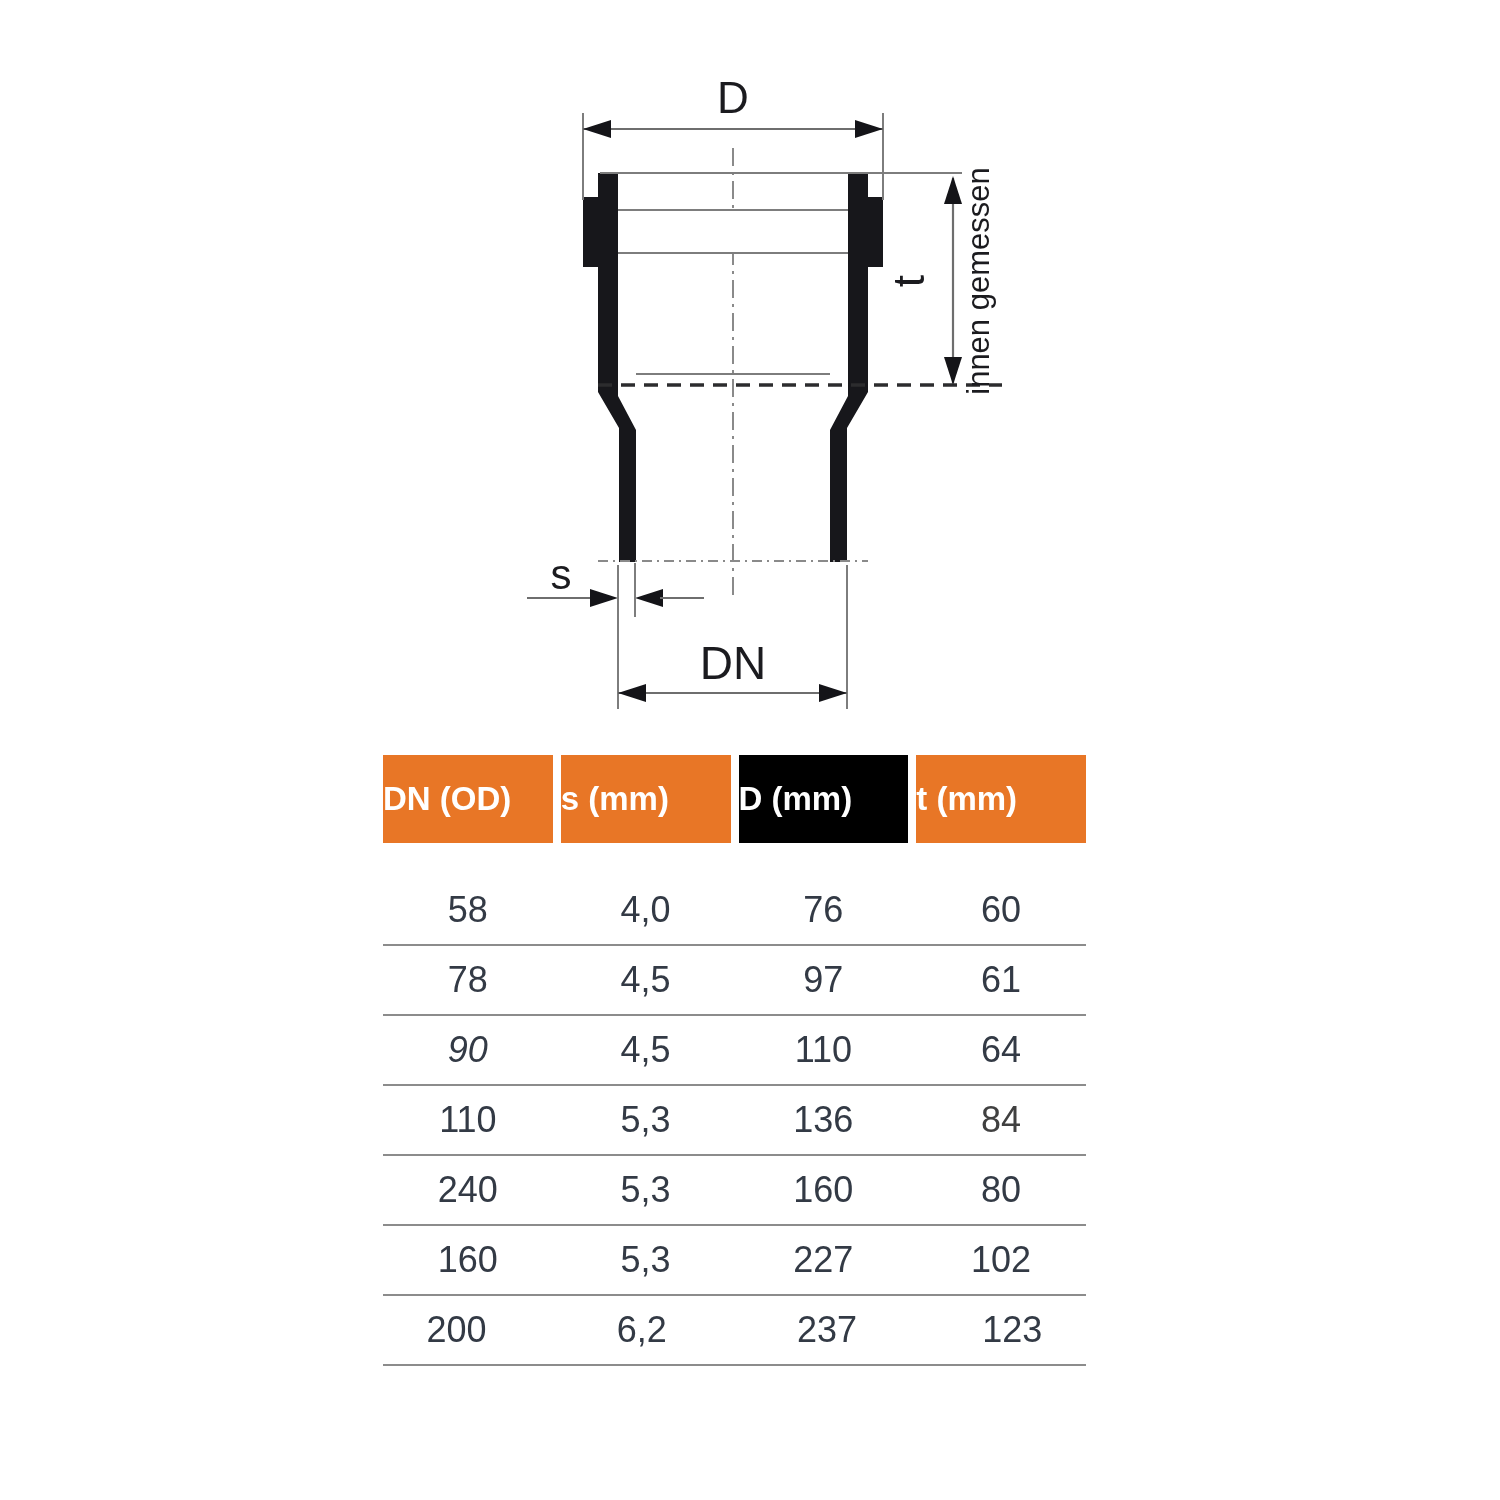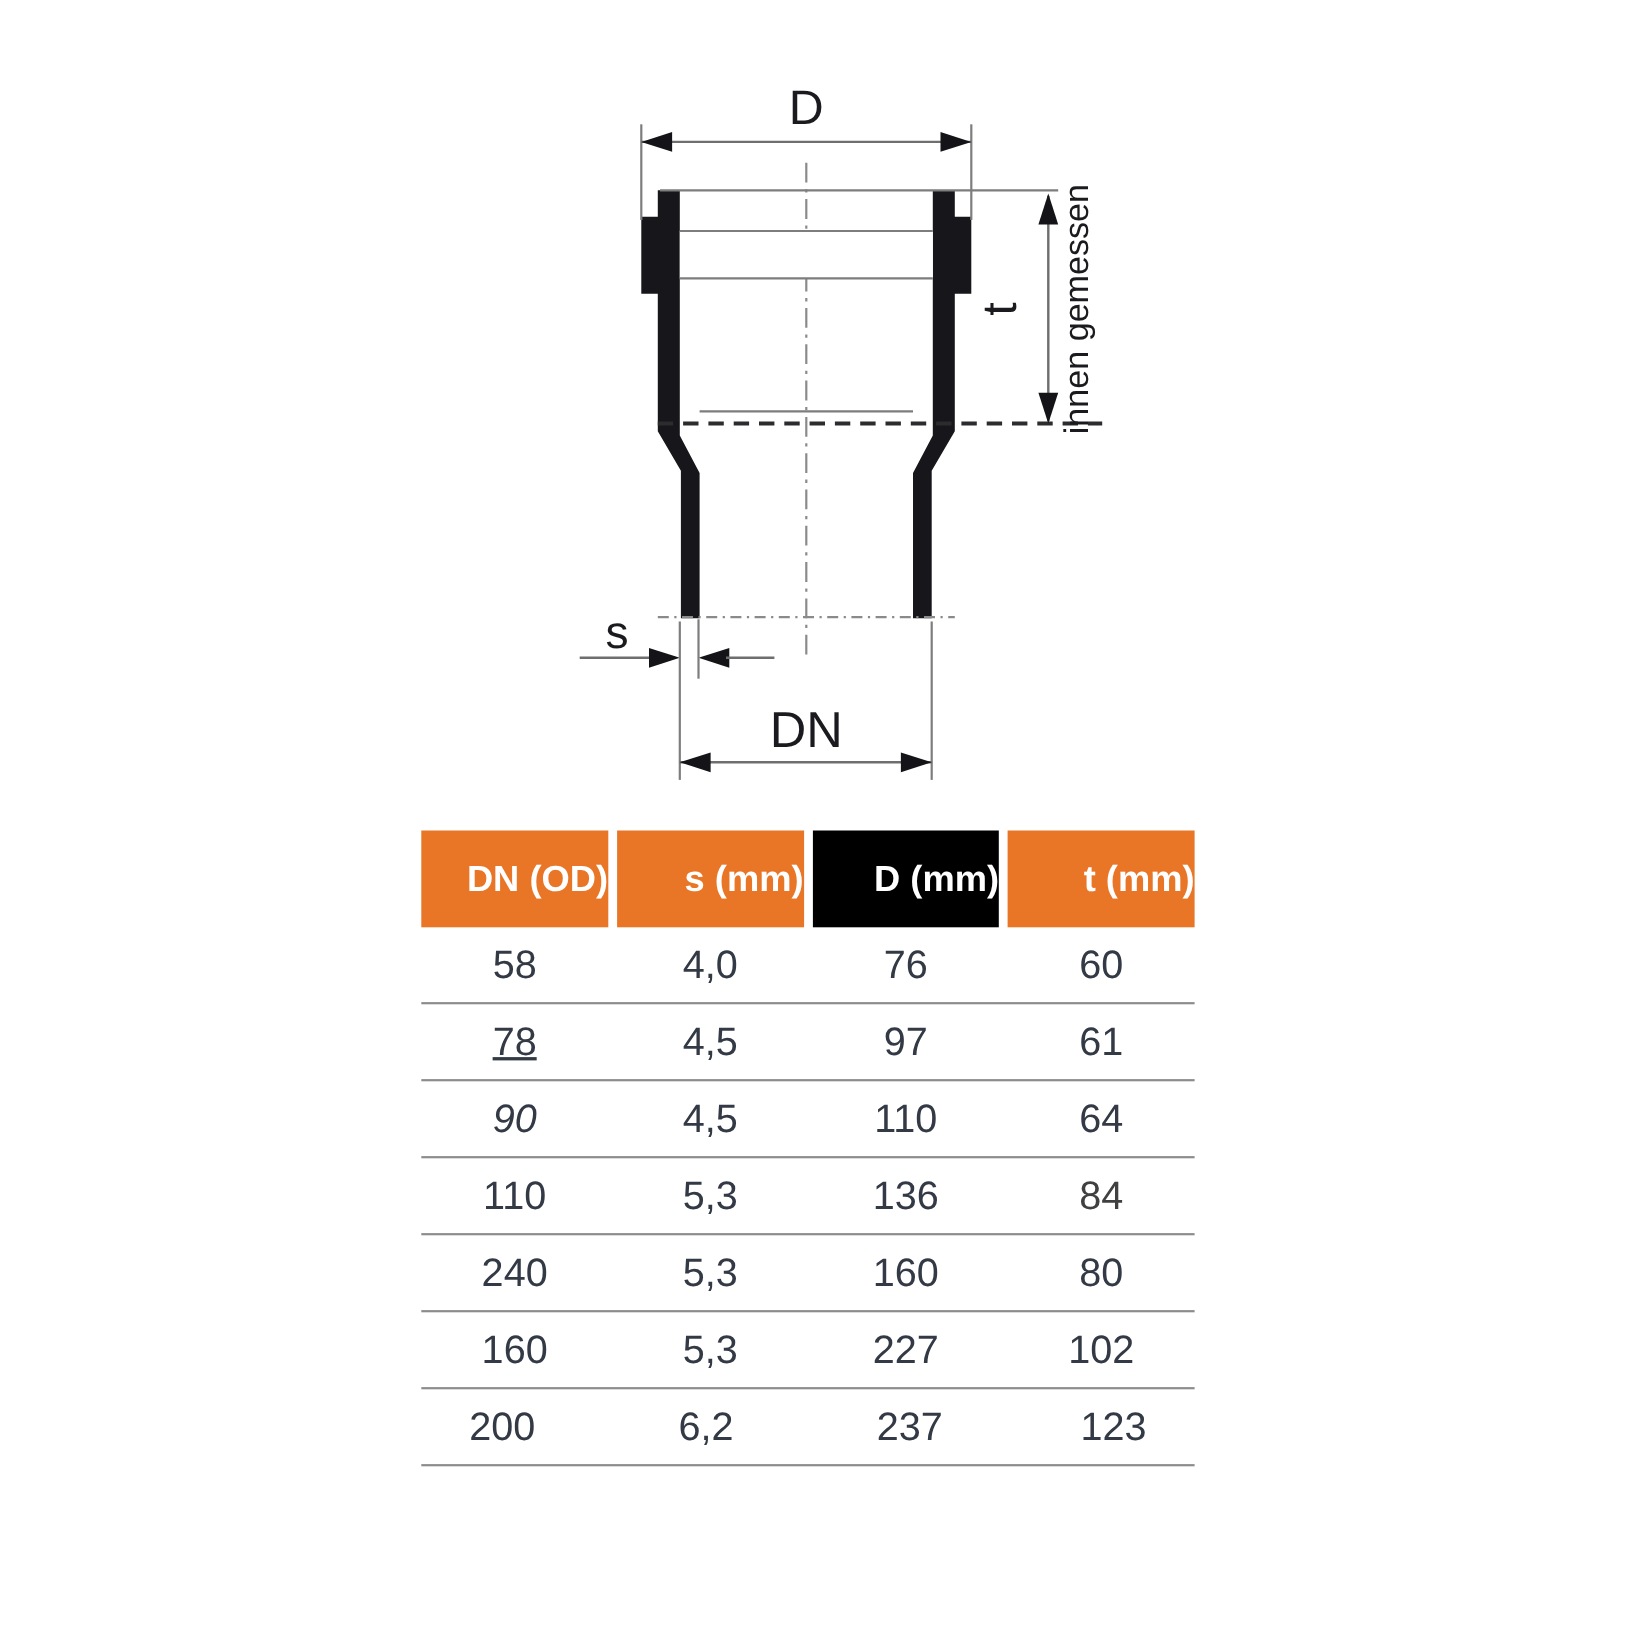--- a/index.html
+++ b/index.html
@@ -38,23 +38,22 @@
     grid-template-columns: repeat(4, 1fr);
     column-gap: 8px;
     height: 88px;
   }
   .hcell {
     background: #e87626;
     color: #ffffff;
     font-weight: bold;
     font-size: 33px;
     line-height: 88px;
-    text-align: right;
+    text-align: left;
     white-space: nowrap;
-    padding-left: 10px;
   }
   .vrow {
     display: grid;
     grid-template-columns: repeat(4, 1fr);
     column-gap: 8px;
     height: 68px;
     border-bottom: 2px solid #8c8c8c;
   }
   .vrow:first-of-type { border-top: none; }
   .vcell {
@@ -117,28 +116,28 @@
     <text class="dlabel fs-dn" x="733" y="679" text-anchor="middle">DN</text>
   </svg>
 
   <div class="dim-table">
     <div class="thead">
       <div class="hcell" style="background: rgb(232, 118, 38); color: rgb(255, 255, 255);">DN (OD)</div>
       <div class="hcell" style="background: rgb(232, 118, 38); color: rgb(255, 255, 255);">s (mm)</div>
       <div class="hcell" style="background: #000000; color: rgb(255, 255, 255);">D (mm)</div>
       <div class="hcell" style="background: rgb(232, 118, 38); color: rgb(255, 255, 255);">t (mm)</div>
     </div>
-    <div class="vrow" style="border-bottom-color: rgb(140, 140, 140);">
+    <div class="vrow" style="border-bottom-color: rgb(140, 140, 140); margin-top: 33px;">
       <div class="vcell" style="color: rgb(51, 58, 69);">58</div>
       <div class="vcell" style="color: rgb(51, 58, 69);">4,0</div>
       <div class="vcell" style="color: rgb(51, 58, 69);">76</div>
       <div class="vcell" style="color: rgb(51, 58, 69);">60</div>
     </div>
     <div class="vrow" style="border-bottom-color: rgb(140, 140, 140);">
-      <div class="vcell" style="color: rgb(51, 58, 69); text-decoration: underline;">78</div>
+      <div class="vcell" style="color: rgb(51, 58, 69);">78</div>
       <div class="vcell" style="color: rgb(51, 58, 69);">4,5</div>
       <div class="vcell" style="color: rgb(51, 58, 69);">97</div>
       <div class="vcell" style="color: rgb(51, 58, 69);">61</div>
     </div>
     <div class="vrow" style="border-bottom-color: rgb(140, 140, 140);">
       <div class="vcell" style="color: rgb(51, 58, 69); font-style: italic;">90</div>
       <div class="vcell" style="color: rgb(51, 58, 69);">4,5</div>
       <div class="vcell" style="color: rgb(51, 58, 69);">110</div>
       <div class="vcell" style="color: rgb(51, 58, 69);">64</div>
     </div>

